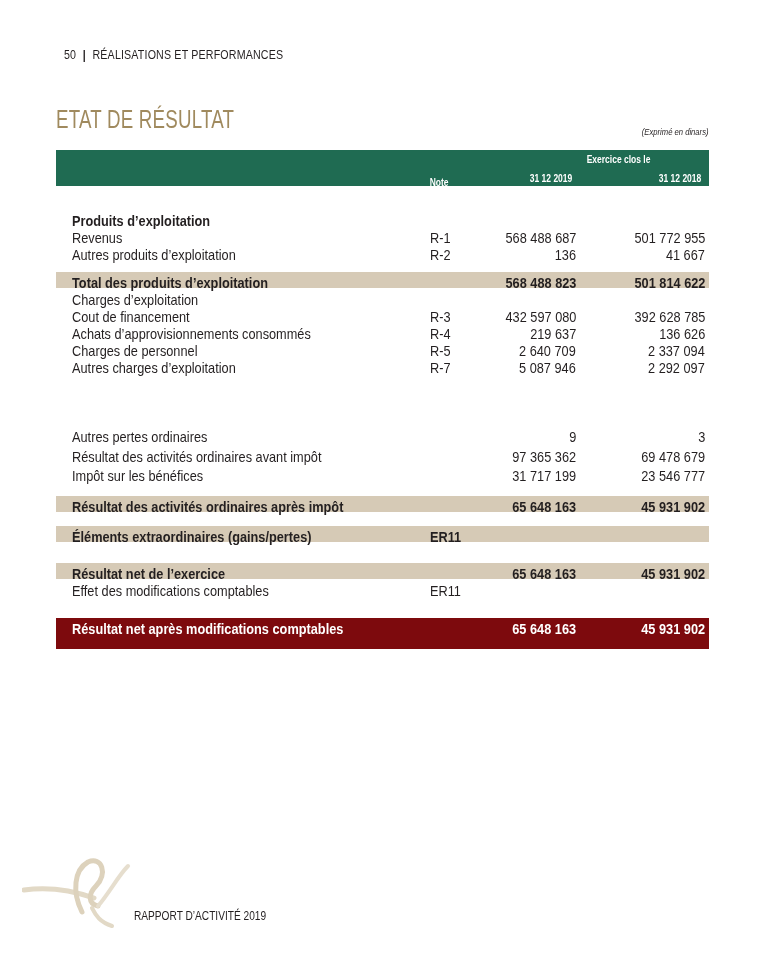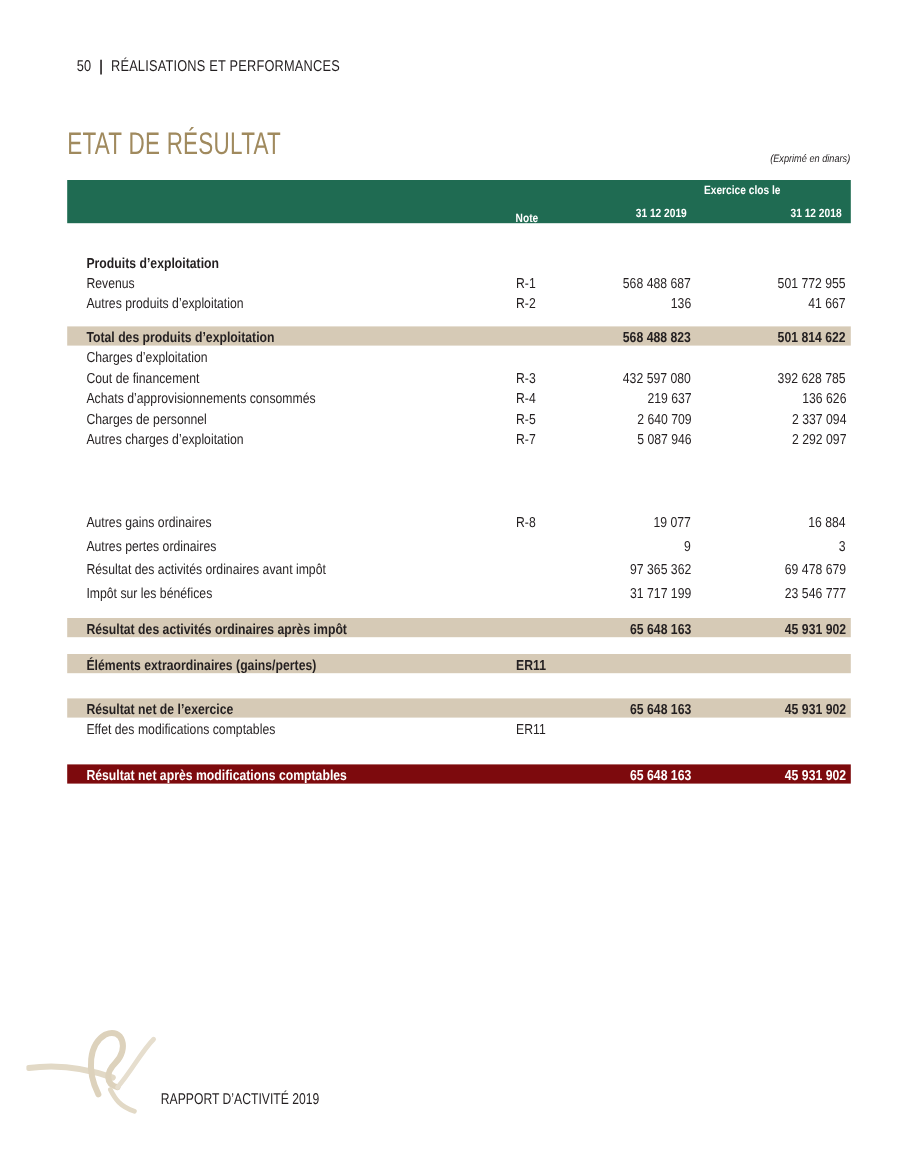--- a/index.html
+++ b/index.html
@@ -19,29 +19,29 @@
 
   .table { position: absolute; left: 56px; top: 150px; width: 653px; }
 
   .thead { background: #1f6b52; height: 36px; position: relative; color: #fff; font-weight: bold; font-size: 10px; }
   .thead .note-h { position: absolute; left: 372px; top: 27px; }
   .thead .ex-h { position: absolute; left: 497px; top: 4px; margin-left: 28px; }
   .thead .y1 { position: absolute; right: 133px; top: 23px; margin-left: 28px; }
   .thead .y2 { position: absolute; right: 4px; top: 23px; }
   .thead span { display: inline-block; transform: scaleX(0.85); }
 
-  .row { position: relative; height: 17px; font-size: 12px; }
+  .row { position: relative; height: 17px; font-size: 15px; }
   .row .lbl { position: absolute; left: 16px; top: 3px; white-space: nowrap; transform: scaleX(0.85); transform-origin: left center; }
   .row .note { position: absolute; left: 374px; top: 3px; white-space: nowrap; transform: scaleX(0.85); transform-origin: left center; }
   .row .v1 { position: absolute; right: 133px; top: 3px; white-space: nowrap; transform: scaleX(0.85); transform-origin: right center; }
   .row .v2 { position: absolute; right: 4px; top: 3px; white-space: nowrap; transform: scaleX(0.85); transform-origin: right center; }
 
   .row.band { background: #d6cab6; font-weight: bold; height: 16px; text-align: right; }
   .row.band .lbl, .row.band .note, .row.band .v1, .row.band .v2 { top: 2px; }
-  .row.final { background: #7d0a0d; color: #ffffff; font-weight: bold; height: 16px; }
+  .row.final { background: #7d0a0d; color: #ffffff; font-weight: bold; height: 31px; }
   .row.final .lbl, .row.final .v1, .row.final .v2 { top: 2px; }
   .row.heading .lbl { font-weight: bold; }
   .row.tall { height: 19.5px; }
 
   .footer-deco { position: absolute; left: 22px; top: 852px; width: 130px; height: 80px; }
   .footer-title { position: absolute; left: 134px; top: 908px; font-size: 13px; white-space: nowrap;
                   transform: scaleX(0.78); transform-origin: left center; color: #231f20; }
 </style>
 </head>
 <body>
@@ -117,26 +117,20 @@
 
   <div style="height:20px"></div>
 
 
   <div style="height:20px"></div>
 
 
   <div style="height:12px"></div>
 
   <div class="row tall">
-    <span class="lbl">Autres gains ordinaires</span>
-    <span class="note">R-8</span>
-    <span class="v1">19 077</span>
-    <span class="v2">16 884</span>
-  </div>
-  <div class="row tall">
     <span class="lbl">Autres pertes ordinaires</span>
     <span class="v1">9</span>
     <span class="v2">3</span>
   </div>
   <div class="row tall">
     <span class="lbl">Résultat des activités ordinaires avant impôt</span>
     <span class="v1">97 365 362</span>
     <span class="v2">69 478 679</span>
   </div>
   <div class="row tall">

